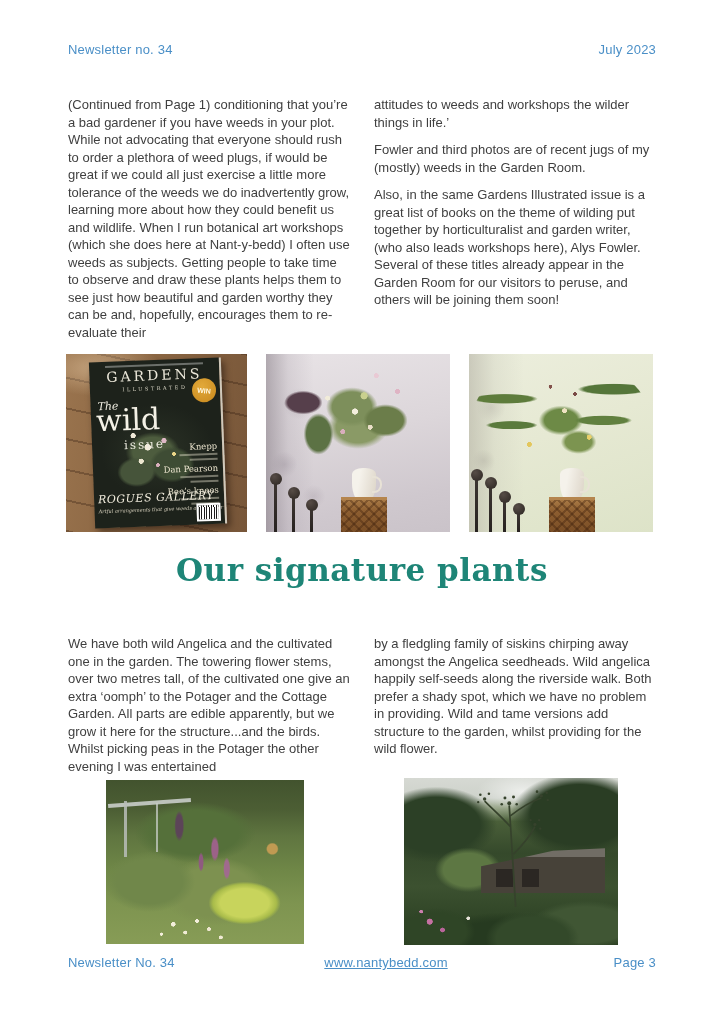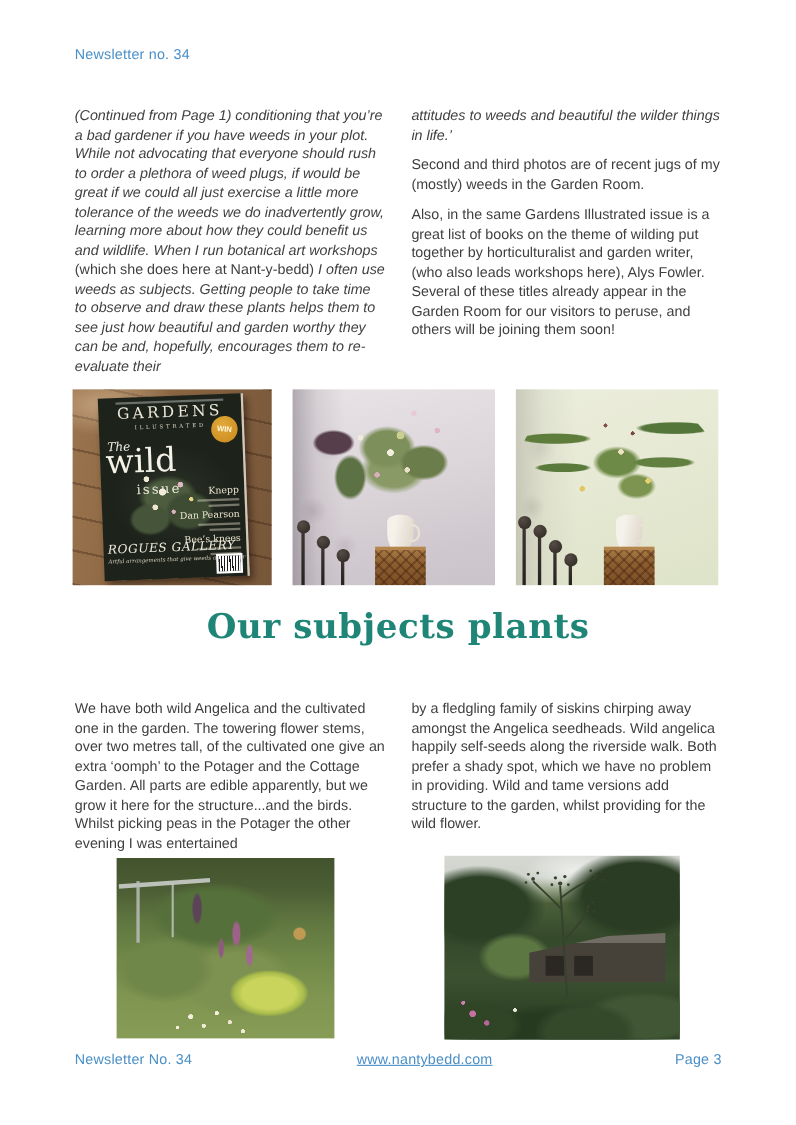--- a/index.html
+++ b/index.html
@@ -19,21 +19,21 @@
   .hf .l{flex:1;text-align:left;}
   .hf .c{flex:1;text-align:center;}
   .hf .r{flex:1;text-align:right;}
   .site-link{color:var(--accent-blue);text-decoration:underline;cursor:pointer;margin-left:48px;}
 
   
   .cols{position:absolute;left:68px;right:68px;display:flex;gap:24px;
         font-size:13px;line-height:17.5px;}
   .cols .col{flex:1;margin:0;}
   .cols p{margin:0 0 10px 0;}
-  .it{font-style:italic;}
+  .it{}
   .rm{font-style:normal;}
   .article1{top:96px;}
   .article2{top:635px;}
 
   
   .section-heading{position:absolute;top:552px;left:0;right:0;margin:0;text-align:center;
     font-family:"DejaVu Serif",serif;font-weight:700;font-size:31px;letter-spacing:.5px;
     color:var(--accent-teal);}
 
   
@@ -203,27 +203,28 @@
   
   [data-bind]:empty::before{content:"";}
 </style>
 </head>
 <body>
 
 <div class="page">
 
   <div class="hf header">
     <span class="l" data-bind="header.newsletter_no">Newsletter no. 34</span>
+    <span class="r" data-bind="header.date">July 2023</span>
   </div>
 
   <div class="cols article1">
     <p class="col"><span class="it" data-bind="article_weeds.col1.run1_italic">(Continued from Page 1)  conditioning that you’re  a bad gardener if you have weeds in your plot.  While not advocating that everyone should rush to order a plethora of weed plugs, if would be great if we could all just exercise a little more tolerance of the weeds we do inadvertently grow, learning more about how they could benefit us and wildlife.  When I run botanical art workshops </span><span class="rm" data-bind="article_weeds.col1.run2_roman">(which she does here at Nant-y-bedd) </span><span class="it" data-bind="article_weeds.col1.run3_italic">I often use weeds as subjects.  Getting people to take time to observe and draw these plants helps them to see just how beautiful and garden worthy they can be and, hopefully, encourages them to re-evaluate their</span></p>
     <div class="col">
-      <p class="it" data-bind="article_weeds.col2.quote_continuation_italic">attitudes to weeds and beautiful the wilder things in life.’</p>
-      <p data-bind="article_weeds.col2.para_photos">Second and third photos are of recent jugs of my (mostly) weeds in the Garden Room.</p>
+      <p class="it" data-bind="article_weeds.col2.quote_continuation_italic">attitudes to weeds and workshops the wilder things in life.’</p>
+      <p data-bind="article_weeds.col2.para_photos">Fowler and third photos are of recent jugs of my (mostly) weeds in the Garden Room.</p>
       <p data-bind="article_weeds.col2.para_books">Also, in the same Gardens Illustrated issue is a great list of books on the theme of wilding put together by horticulturalist and garden writer, (who also leads workshops here), Alys Fowler.  Several of these titles already appear in the Garden Room for our visitors to peruse, and others will be joining them soon!</p>
     </div>
   </div>
 
   <div class="photo-row">
 
     <div class="photo ph1" title="Gardens Illustrated ‘The wild issue’ magazine lying on a wooden table">
       <div class="mag">
         <div class="mag-topline"></div>
         <div class="mag-bouquet"></div>
@@ -255,21 +256,21 @@
       <div class="bouquet b2"></div>
       <div class="jug"></div>
       <div class="stool"></div>
       <div class="stake s1"></div>
       <div class="stake s2"></div>
       <div class="stake s3"></div>
       <div class="stake s4"></div>
     </div>
   </div>
 
-  <h1 class="section-heading" data-bind="section.heading">Our subjects plants</h1>
+  <h1 class="section-heading" data-bind="section.heading">Our signature plants</h1>
 
   <div class="cols article2">
     <p class="col" data-bind="article_angelica.col1">We have both wild Angelica and the cultivated one in the garden.  The towering flower stems, over two metres tall, of the cultivated one give an extra ‘oomph’ to the Potager and the Cottage Garden.  All parts are edible apparently, but we grow it here for the structure...and the birds.  Whilst picking peas in the Potager the other evening I was entertained</p>
     <p class="col" data-bind="article_angelica.col2">by a fledgling family of siskins chirping away amongst the Angelica seedheads.  Wild angelica happily self-seeds along the riverside walk.  Both prefer a shady spot, which we have no problem in providing.  Wild and tame versions add structure to the garden, whilst providing for the wild flower.</p>
   </div>
 
   <div class="photo ph4" title="Potager garden border with flowers and greenhouse frame">
     <div class="gh-bar"></div>
     <div class="gh-post1"></div>
     <div class="gh-post2"></div>

